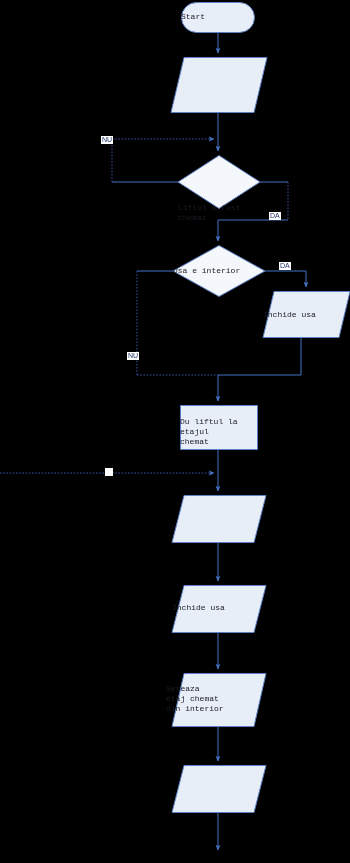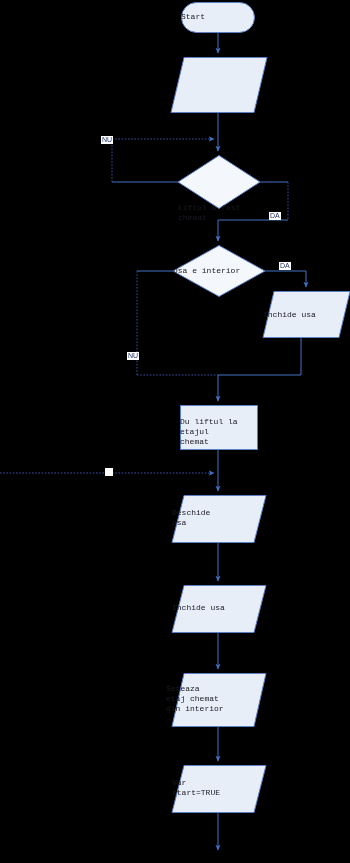--- a/index.html
+++ b/index.html
@@ -132,31 +132,27 @@
   <div class="node-label" style="left:178px; top:172px; width:82px;margin-top:31px;">Liftul a fost
 chemat</div>
 
   <div class="node-label" style="left:173px; top:266px; width:92px;">Usa e interior</div>
 
   <div class="node-label" style="left:263px; top:310px; width:87px;">Inchide usa</div>
 
   <div class="node-label" style="left:180px; top:417px; width:90px;">Du liftul la etajul
 chemat</div>
 
-  <div class="node-label" style="left:172px; top:508px; width:94px;">Deschide
-usa</div>
 
   <div class="node-label" style="left:172px; top:603px; width:94px;">Inchide usa</div>
 
   <div class="node-label" style="left:166px; top:684px; width:94px;">Seteaza
 etaj chemat
 din interior</div>
 
-  <div class="node-label" style="left:172px; top:778px; width:94px;">Var
-start=TRUE</div>
 
   <div class="edge-label" style="left:101px; top:136px;">NU</div>
 
   <div class="edge-label" style="left:269px; top:212px;">DA</div>
 
   <div class="edge-label" style="left:279px; top:262px;">DA</div>
 
   <div class="edge-label" style="left:127px; top:352px;">NU</div>
 
   <div class="edge-label blank" style="left:105px; top:468px;"></div>

